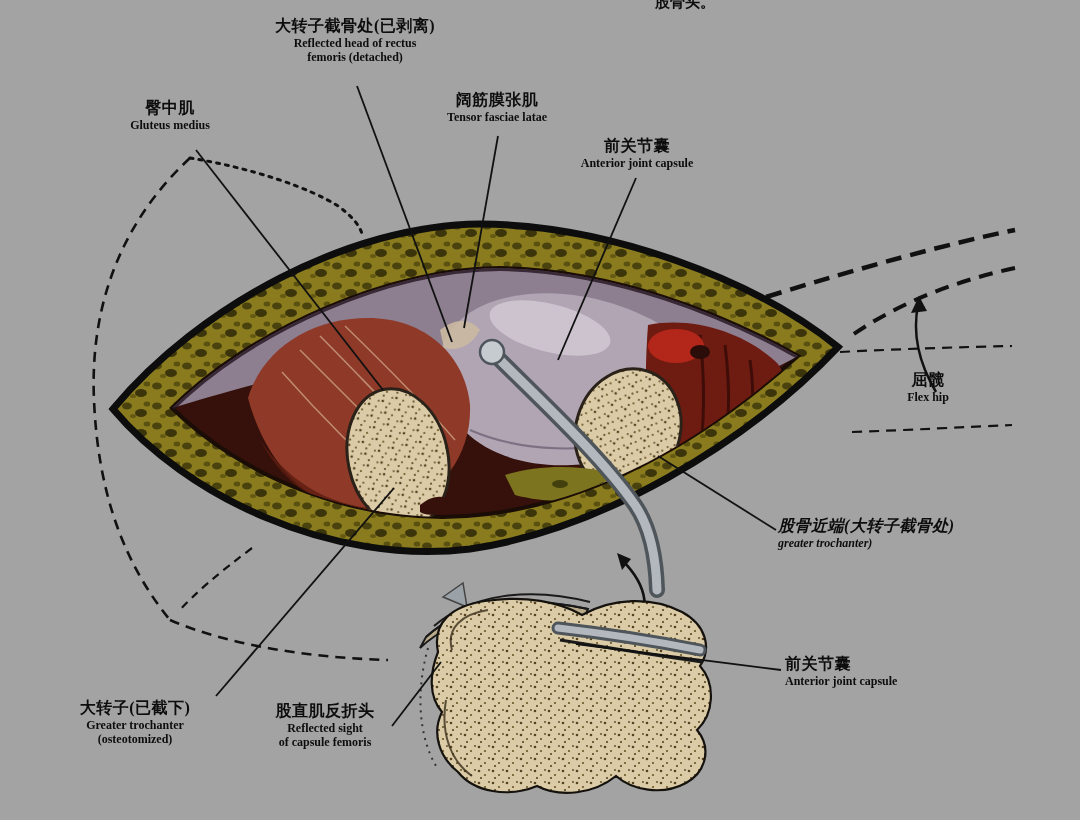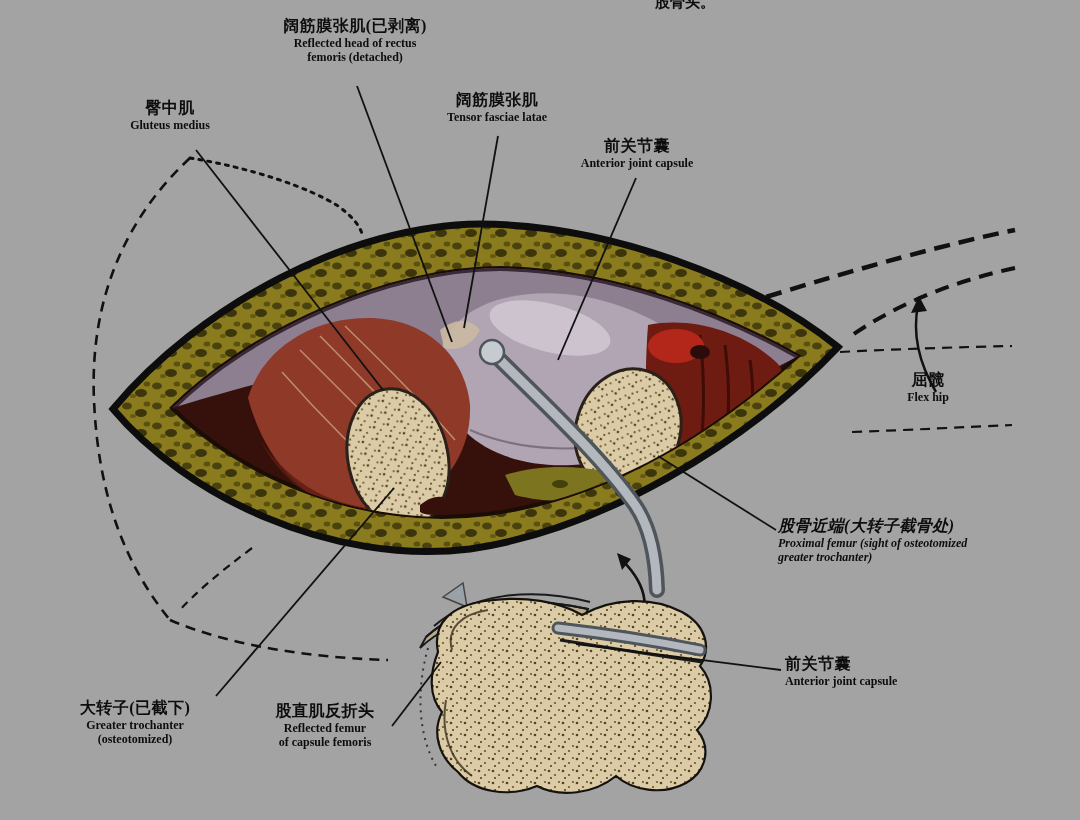--- a/index.html
+++ b/index.html
@@ -139,21 +139,21 @@
       <line x1="216" y1="696" x2="394" y2="488"></line>
       <line x1="392" y1="726" x2="441" y2="662"></line>
     </g>
   </svg>
 
   <div class="label" id="caption-frag">
     <span>股骨头。</span>
   </div>
 
   <div class="label" id="lbl-reflected-top">
-    <div class="zh">阔筋膜张肌(已剥离)</div>
+    <div class="zh">大转子截骨处(已剥离)</div>
     <div class="en">Reflected head of rectus</div>
     <div class="en">femoris (detached)</div>
   </div>
 
   <div class="label" id="lbl-tensor">
     <div class="zh">阔筋膜张肌</div>
     <div class="en">Tensor fasciae latae</div>
   </div>
 
   <div class="label" id="lbl-gluteus">
@@ -166,34 +166,33 @@
     <div class="en">Anterior joint capsule</div>
   </div>
 
   <div class="label" id="lbl-flex">
     <div class="zh">屈髋</div>
     <div class="en">Flex hip</div>
   </div>
 
   <div class="label align-left" id="lbl-proximal">
     <div class="zh">股骨近端(大转子截骨处)</div>
-    <div class="en">Proximal femur (sight of osteotomized</div>
     <div class="en">greater trochanter)</div>
   </div>
 
   <div class="label align-left" id="lbl-capsule-bottom">
     <div class="zh">前关节囊</div>
     <div class="en">Anterior joint capsule</div>
   </div>
 
   <div class="label" id="lbl-trochanter">
     <div class="zh">大转子(已截下)</div>
     <div class="en">Greater trochanter</div>
     <div class="en">(osteotomized)</div>
   </div>
 
   <div class="label" id="lbl-reflected-bottom">
     <div class="zh">股直肌反折头</div>
-    <div class="en">Reflected femur</div>
+    <div class="en">Reflected sight</div>
     <div class="en">of capsule femoris</div>
   </div>
 
 </div>
 
 </body></html>

